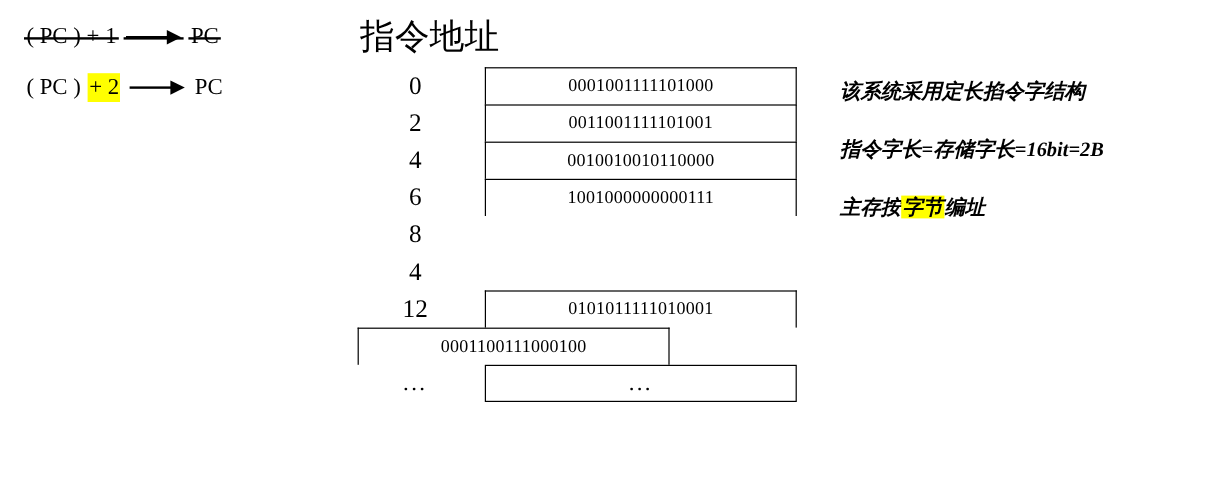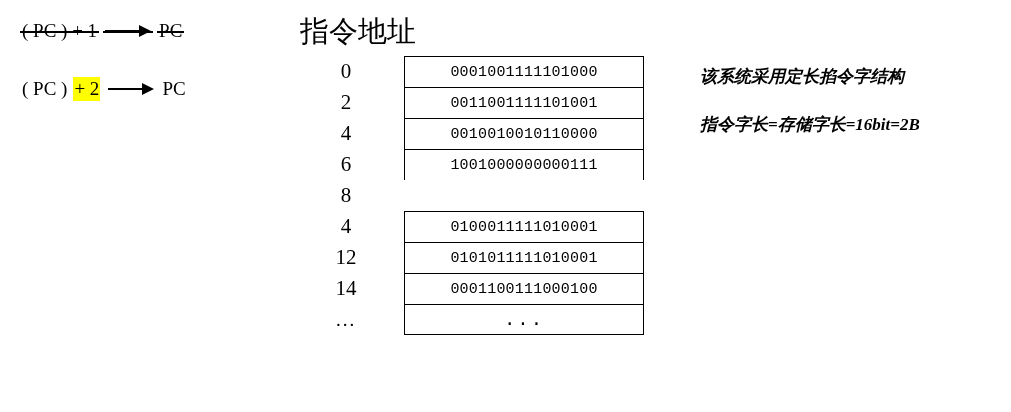--- a/index.html
+++ b/index.html
@@ -26,21 +26,21 @@
   .formula {
     font-family: "Liberation Serif", serif;
     font-size: 19px;
     line-height: 24px;
     white-space: nowrap;
     display: flex;
     align-items: center;
     height: 26px;
   }
   .formula-1 {
-    margin-bottom: 32px;
+    margin-bottom: 16px;
   }
   .struck {
     position: relative;
     display: inline-block;
   }
   .struck::after {
     content: "";
     position: absolute;
     left: -2px;
     right: -2px;
@@ -104,28 +104,28 @@
     width: 106px;
     display: flex;
     align-items: center;
     justify-content: center;
     font-family: "Liberation Serif", serif;
     font-size: 21px;
     padding-right: 10px;
     box-sizing: border-box;
   }
   .mem-cell {
-    width: 240px;
+    width: 260px;
     box-sizing: border-box;
     border: 1.6px solid #000;
     border-bottom-width: 0;
     display: flex;
     align-items: center;
     justify-content: center;
-    font-family: Liberation Mono, monospace;
+    font-family: Liberation Serif, serif;
     font-size: 15px;
     letter-spacing: 0.2px;
   }
   .mem-row:last-child .mem-cell {
     border-bottom-width: 1.6px;
   }
   .mem-row.ellipsis .mem-addr,
   .mem-row.ellipsis .mem-cell {
     font-size: 19px;
     letter-spacing: 2px;
@@ -199,41 +199,42 @@
       <div class="mem-addr">6</div>
       <div class="mem-cell">1001000000000111</div>
     </div>
 
     <div class="mem-row">
       <div class="mem-addr">8</div>
     </div>
 
     <div class="mem-row">
       <div class="mem-addr">4</div>
-      <div class="mem-cell">0100011111010001</div>
     </div>
 
     <div class="mem-row">
       <div class="mem-addr">12</div>
       <div class="mem-cell">0101011111010001</div>
     </div>
 
     <div class="mem-row">
-      <div class="mem-addr">14</div>
       <div class="mem-cell">0001100111000100</div>
     </div>
 
     <div class="mem-row ellipsis">
       <div class="mem-addr">...</div>
       <div class="mem-cell">...</div>
     </div>
 
   </div>
 </div>
 
 <div id="notes">
 
   <div class="note">该系统采用定长掐令字结构</div>
 
   <div class="note">指令字长=存储字长=16bit=2B</div>
 
+  <div class="note">
+    <span>主存按</span><span class="hl">字节</span><span>编址</span>
+  </div>
 
 </div>
 
 </body></html>

